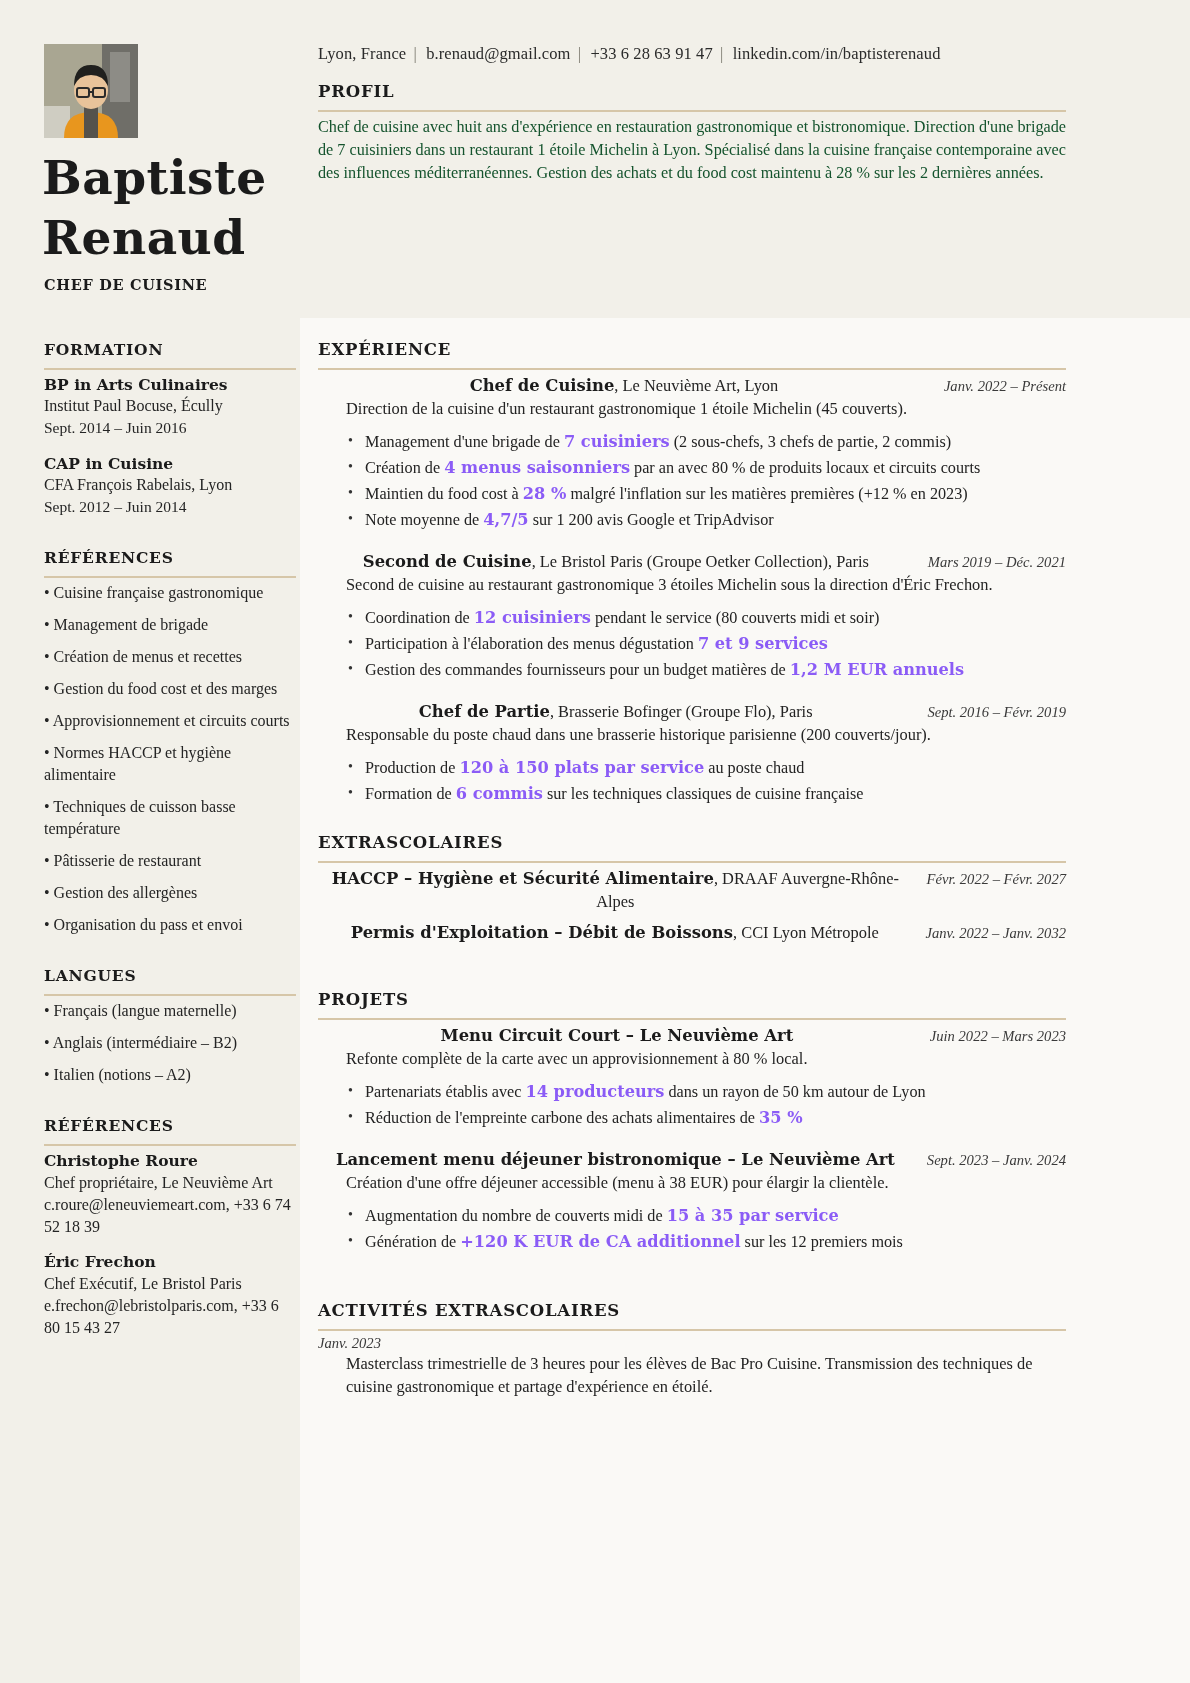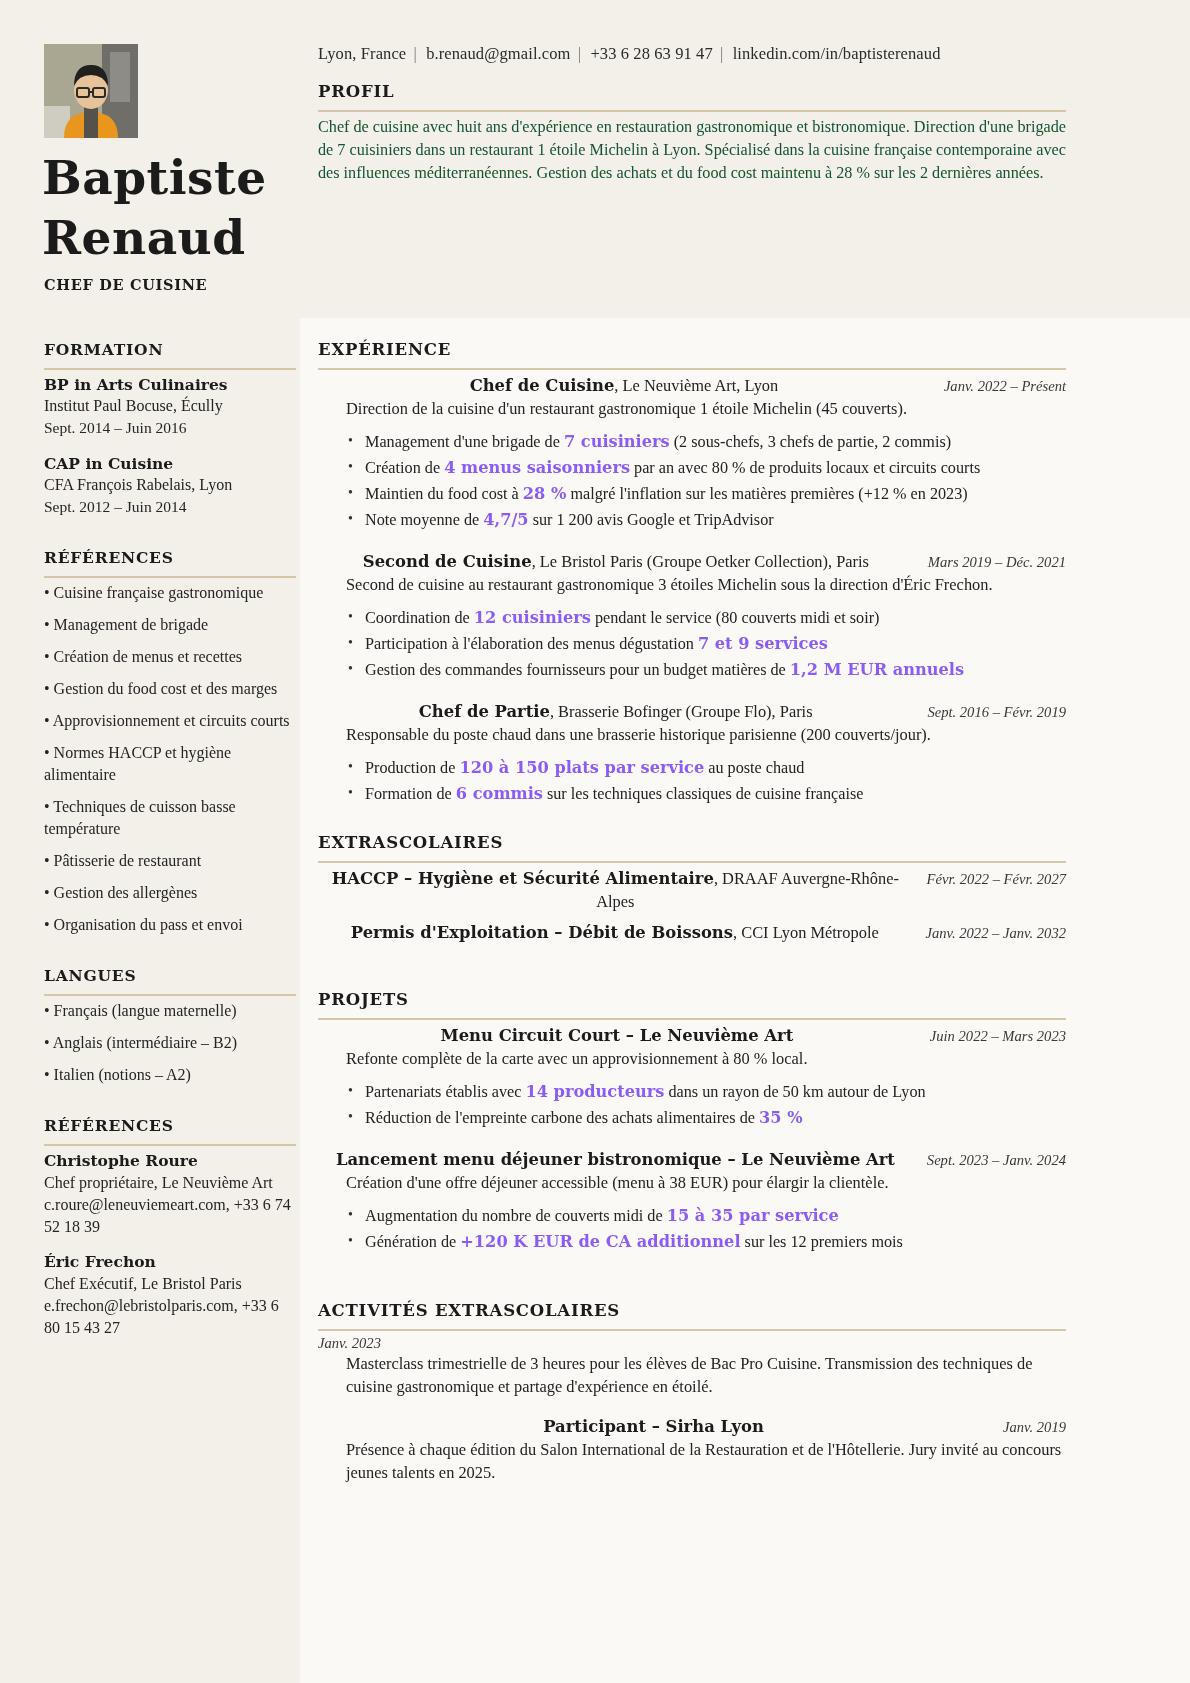--- a/index.html
+++ b/index.html
@@ -413,25 +413,18 @@
 
       <div class="main-sec">
         <div class="sec-head">ACTIVITÉS EXTRASCOLAIRES</div>
         <div>
             <div class="entry">
               <div class="entry-head">
                 <div class="entry-date">Janv. 2023</div>
               </div>
               <div class="entry-desc">Masterclass trimestrielle de 3 heures pour les élèves de Bac Pro Cuisine. Transmission des techniques de cuisine gastronomique et partage d'expérience en étoilé.</div>
             </div>
-            <div class="entry">
-              <div class="entry-head">
-                <div class="entry-title"><b>Participant – Sirha Lyon</b></div>
-                <div class="entry-date">Janv. 2019</div>
-              </div>
-              <div class="entry-desc">Présence à chaque édition du Salon International de la Restauration et de l'Hôtellerie. Jury invité au concours jeunes talents en 2025.</div>
-            </div>
           </div>
       </div>
     </div>
 
   </div>
 </div>
 
 </body></html>

